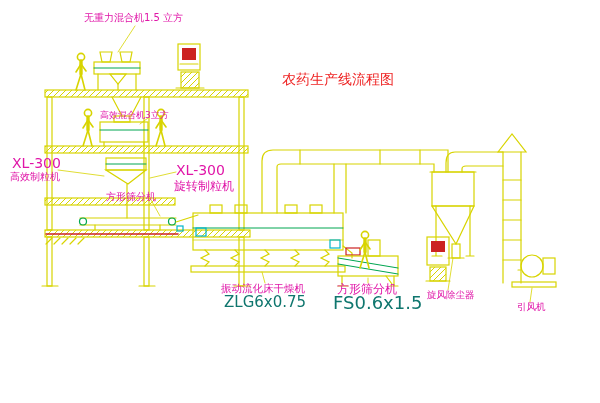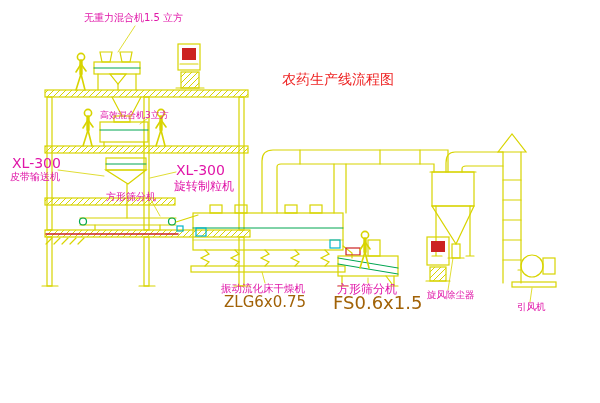--- a/index.html
+++ b/index.html
@@ -1,21 +1,21 @@
 <!DOCTYPE html>
 <html><head>
 <meta charset="utf-8">
 <style>
   html,body{margin:0;padding:0;background:#fff;}
   .stage{position:relative;width:600px;height:328px;background:#ffffff;overflow:hidden;
          font-family:"DejaVu Sans",sans-serif;}
   .stage svg{position:absolute;left:0;top:0;}
   .lbl{position:absolute;white-space:nowrap;line-height:1;}
   .magenta{color:#e016a8;}
-  .green{color:#a16207;}
+  .green{color:#0f766e;}
   .red{color:#ee2222;}
   #lbl-top-mixer{left:84px;top:13px;font-size:10px;}
   #title{left:282px;top:40px;display:flex;align-items:flex-end;gap:4px;margin-top:32px;}
   #title .main{font-size:14px;padding-bottom:4px;}
   #title .cap{font-size:25px;letter-spacing:1px;}
   #lbl-mid-mixer{left:100px;top:111px;font-size:9px;}
   #lbl-xl-left{left:12px;top:156px;font-size:14px;}
   #lbl-name-left{left:10px;top:172px;font-size:10px;}
   #lbl-xl-mid{left:176px;top:163px;font-size:14px;}
   #lbl-name-mid{left:174px;top:180px;font-size:12px;}
@@ -189,21 +189,21 @@
 
   <div class="lbl magenta" id="lbl-top-mixer">无重力混合机1.5 立方</div>
 
   <div class="lbl red" id="title">
     <span class="main">农药生产线流程图</span>
   </div>
 
   <div class="lbl magenta" id="lbl-mid-mixer">高效混合机3立方</div>
 
   <div class="lbl magenta" id="lbl-xl-left">XL-300</div>
-  <div class="lbl magenta" id="lbl-name-left">皮带输送机</div>
+  <div class="lbl magenta" id="lbl-name-left">高效制粒机</div>
 
   <div class="lbl magenta" id="lbl-xl-mid">XL-300</div>
   <div class="lbl magenta" id="lbl-name-mid">旋转制粒机</div>
 
   <div class="lbl magenta" id="lbl-belt">方形筛分机</div>
 
   <div class="lbl magenta" id="lbl-dryer">振动流化床干燥机</div>
   <div class="lbl green" id="lbl-dryer-model">ZLG6x0.75</div>
 
   <div class="lbl magenta" id="lbl-sifter">方形筛分机</div>

